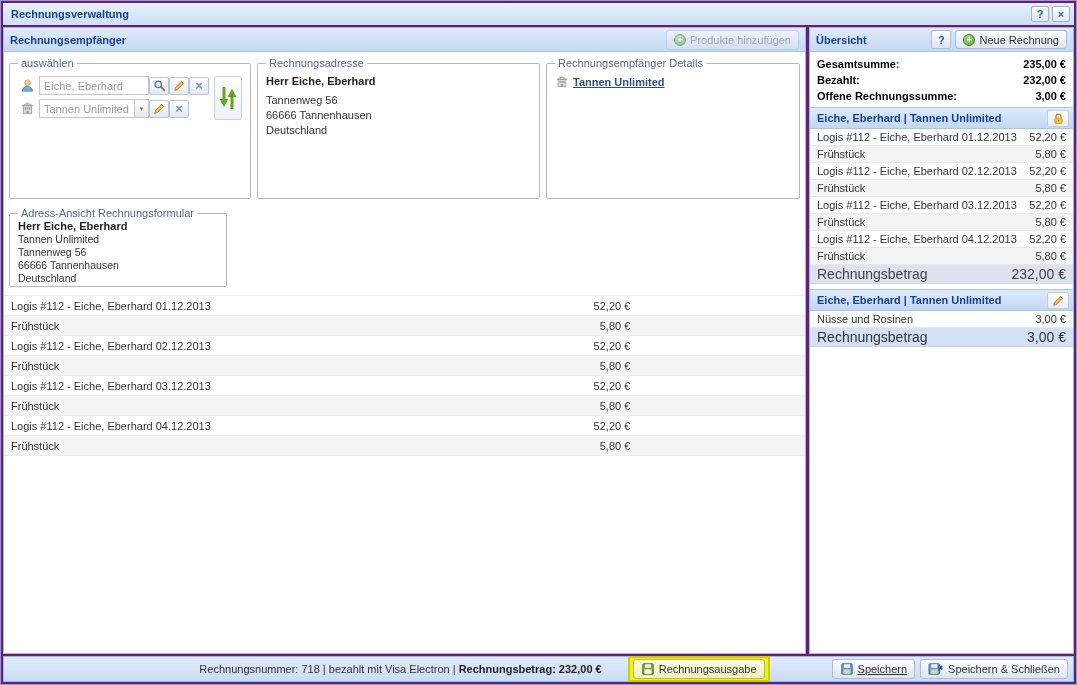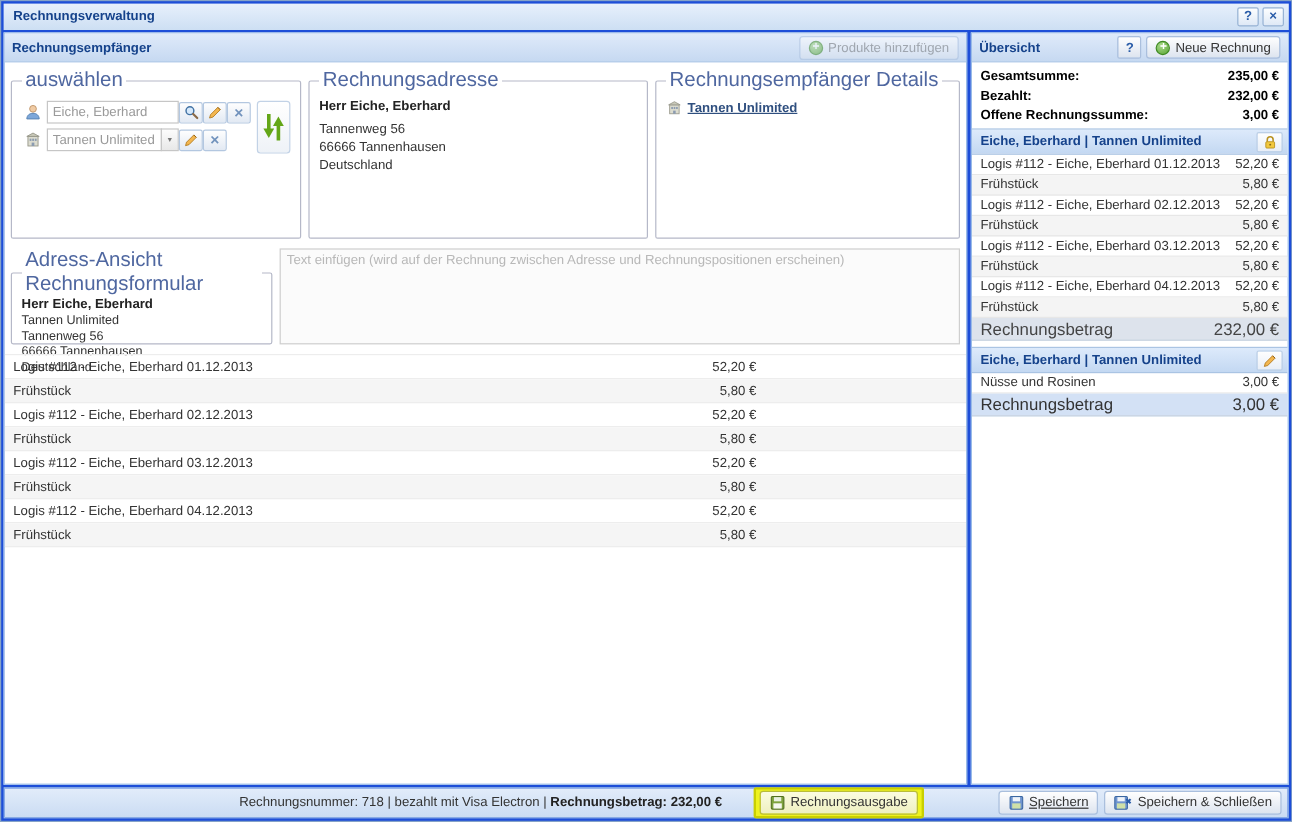--- a/index.html
+++ b/index.html
@@ -1,18 +1,18 @@
 <!DOCTYPE html>
 <html><head>
 <meta charset="utf-8">
 <style>
   * { margin:0; padding:0; box-sizing:border-box; }
   html,body { background:#e8e8e8; font-family:"Liberation Sans","DejaVu Sans",sans-serif; }
   .window{
-    width:1077px;height:685px;background:#1d4ed8;border:1px solid #86a3c8;
+    width:1077px;height:685px;background:#701a75;border:1px solid #86a3c8;
     padding:2px;display:flex;flex-direction:column;position:relative;
   }
   
   .titlebar{
     height:22px;display:flex;align-items:center;padding:0 4px 0 8px;
     background:linear-gradient(#e7f0fc,#cddff3);
     color:#15428b;font-size:11px;font-weight:bold;
   }
   .titlebar .spacer{flex:1;}
   .tb-btn{
@@ -45,21 +45,21 @@
   .plus-badge{
     width:12px;height:12px;border-radius:50%;background:radial-gradient(circle at 35% 30%,#a8d98a,#58a432);
     border:1px solid #3f8a23;color:#fff;font-size:10px;font-weight:bold;line-height:10px;
     display:inline-flex;align-items:center;justify-content:center;
   }
   
   .lp-body{flex:1;padding:5px 5px 0 5px;display:flex;flex-direction:column;min-height:0;overflow:hidden;}
   fieldset{
     border:1px solid #b5b8c8;border-radius:2px;padding:3px 8px 4px 8px;background:#fff;
   }
-  legend{color:#4f67a0;font-size:17px;padding:0 3px;}
+  legend{color:#4f67a0;font-size:11px;padding:0 3px;}
   .fs-row1{display:flex;height:142px;}
   .fs-select{width:218px;margin-right:6px;}
   .fs-address{width:283px;margin-right:6px;}
   .fs-details{flex:1;}
   .sel-row{display:flex;align-items:center;margin-top:4px;}
   .sel-icon{width:18px;margin-right:3px;display:flex;justify-content:center;}
   .sel-input{
     width:110px;height:19px;border:1px solid #c6c6c6;background:#fff;color:#9a9a9a;
     font-size:11px;padding:0 4px;font-family:inherit;
   }
@@ -257,21 +257,20 @@
 
         <div class="fs-row2">
           <fieldset class="fs-addrview">
             <legend>Adress-Ansicht Rechnungsformular</legend>
             <div class="addr-name">Herr Eiche, Eberhard</div>
             <div class="addr-line">Tannen Unlimited</div>
             <div class="addr-line">Tannenweg 56</div>
             <div class="addr-line">66666 Tannenhausen</div>
             <div class="addr-line">Deutschland</div>
           </fieldset>
-          <textarea class="note-area" placeholder="Text einfügen (wird auf der Rechnung zwischen Adresse und Rechnungspositionen erscheinen)" style=""></textarea>
         </div>
 
         <div class="items-table">
           <div class="item-row">
               <span class="lbl">Logis #112 - Eiche, Eberhard 01.12.2013</span>
               <span class="prc">52,20 €</span>
             </div>
           <div class="item-row">
               <span class="lbl">Frühstück</span>
               <span class="prc">5,80 €</span>

